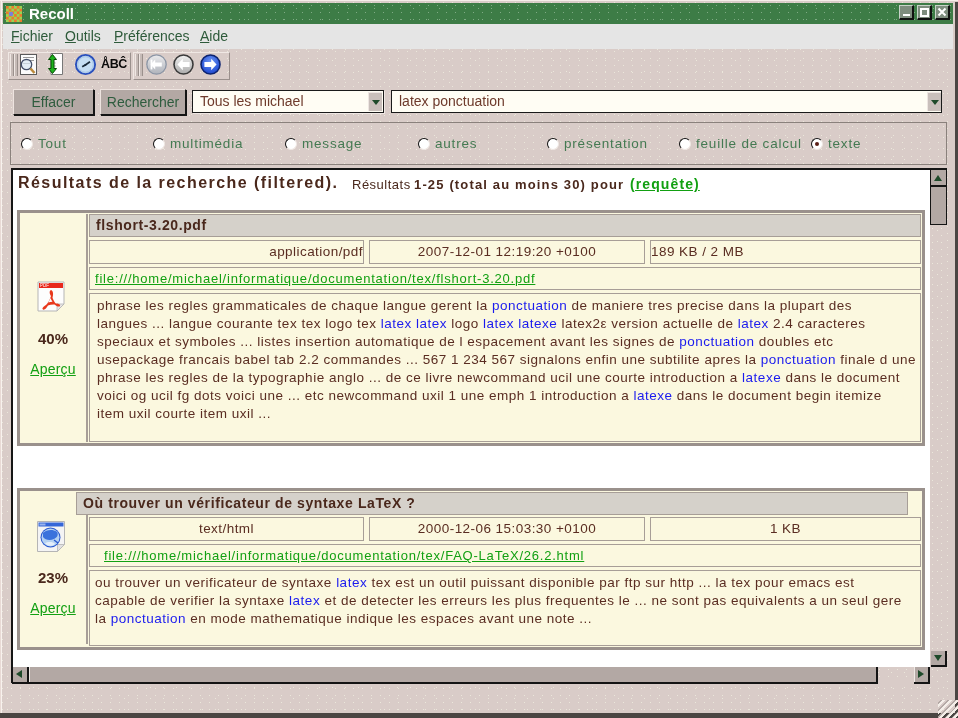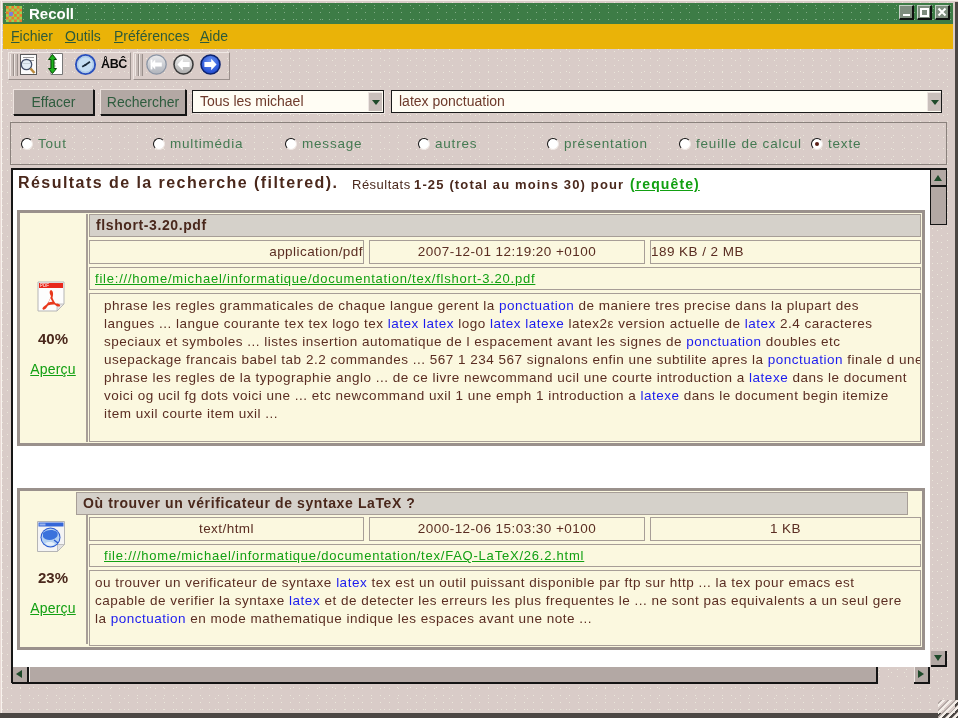--- a/index.html
+++ b/index.html
@@ -45,21 +45,21 @@
   </div>
 <div class="wbtn" style="left:917px">
     <div class="abs" style="left:2px;top:2px;width:5px;height:5px;border:2px solid #fff"></div>
   </div>
 <div class="wbtn" style="left:935px">
  <svg width="10" height="10" style="position:absolute;left:1px;top:1px">
   <path d="M1.5 1.5 L8.5 8.5 M8.5 1.5 L1.5 8.5" stroke="#fff" stroke-width="2"></path>
     </svg>
 </div>
 
-<div class="abs" style="left:3px;top:24px;width:950px;height:25px;background:#eab308;
+<div class="abs" style="left:3px;top:24px;width:950px;height:25px;background:#e5e5e5;
  color:#2d5a3a;font-size:14px;line-height:25px">
  <span style="position:absolute;left:8px"><u>F</u>ichier</span>
  <span style="position:absolute;left:62px"><u>O</u>utils</span>
  <span style="position:absolute;left:111px"><u>P</u>références</span>
  <span style="position:absolute;left:197px"><u>A</u>ide</span>
 </div>
 
 <div class="abs" style="left:8px;top:52px;width:121px;height:26px;
  border-top:1px solid #f0e8e4;border-left:1px solid #f0e8e4;
  border-right:1px solid #9a908c;border-bottom:1px solid #9a908c"></div>
@@ -187,21 +187,21 @@
  color:#4a281c;font-weight:bold;font-size:14px;line-height:21px;letter-spacing:0.6px"><span style="margin-left:6px">flshort-3.20.pdf</span></div>
 <div class="cell" style="left:89px;top:240px;width:273px;height:22px;text-align:right;
  color:#5a2d22;font-size:13.5px;line-height:22px;letter-spacing:0.45px">application/pdf</div>
 <div class="cell" style="left:369px;top:240px;width:274px;height:22px;text-align:center;
  color:#5a2d22;font-size:13.5px;line-height:22px;letter-spacing:0.45px">2007-12-01 12:19:20 +0100</div>
 <div class="cell" style="left:650px;top:240px;width:269px;height:22px;
  color:#5a2d22;font-size:13.5px;line-height:22px;letter-spacing:0.45px">189 KB / 2 MB</div>
 <div class="cell" style="left:89px;top:267px;width:830px;height:21px;font-size:13px;line-height:21px;letter-spacing:0.78px">
  <span class="glink" style="margin-left:5px">file:///home/michael/informatique/documentation/tex/flshort-3.20.pdf</span></div>
 <div class="cell snip" style="left:89px;top:293px;width:830px;height:147px">
- <div style="margin:3px 0 0 14px">
+ <div style="margin:3px 0 0 7px">
  phrase les regles grammaticales de chaque langue gerent la <span class="b">ponctuation</span> de maniere tres precise dans la plupart des<br>
  langues ... langue courante tex tex logo tex <span class="b">latex latex</span> logo <span class="b">latex latexe</span> latex2ε version actuelle de <span class="b">latex</span> 2.4 caracteres<br>
  speciaux et symboles ... listes insertion automatique de l espacement avant les signes de <span class="b">ponctuation</span> doubles etc<br>
  usepackage francais babel tab 2.2 commandes ... 567 1 234 567 signalons enfin une subtilite apres la <span class="b">ponctuation</span> finale d une<br>
  phrase les regles de la typographie anglo ... de ce livre newcommand ucil une courte introduction a <span class="b">latexe</span> dans le document<br>
  voici og ucil fg dots voici une ... etc newcommand uxil 1 une emph 1 introduction a <span class="b">latexe</span> dans le document begin itemize<br>
  item uxil courte item uxil ...
  </div>
 </div>
 

